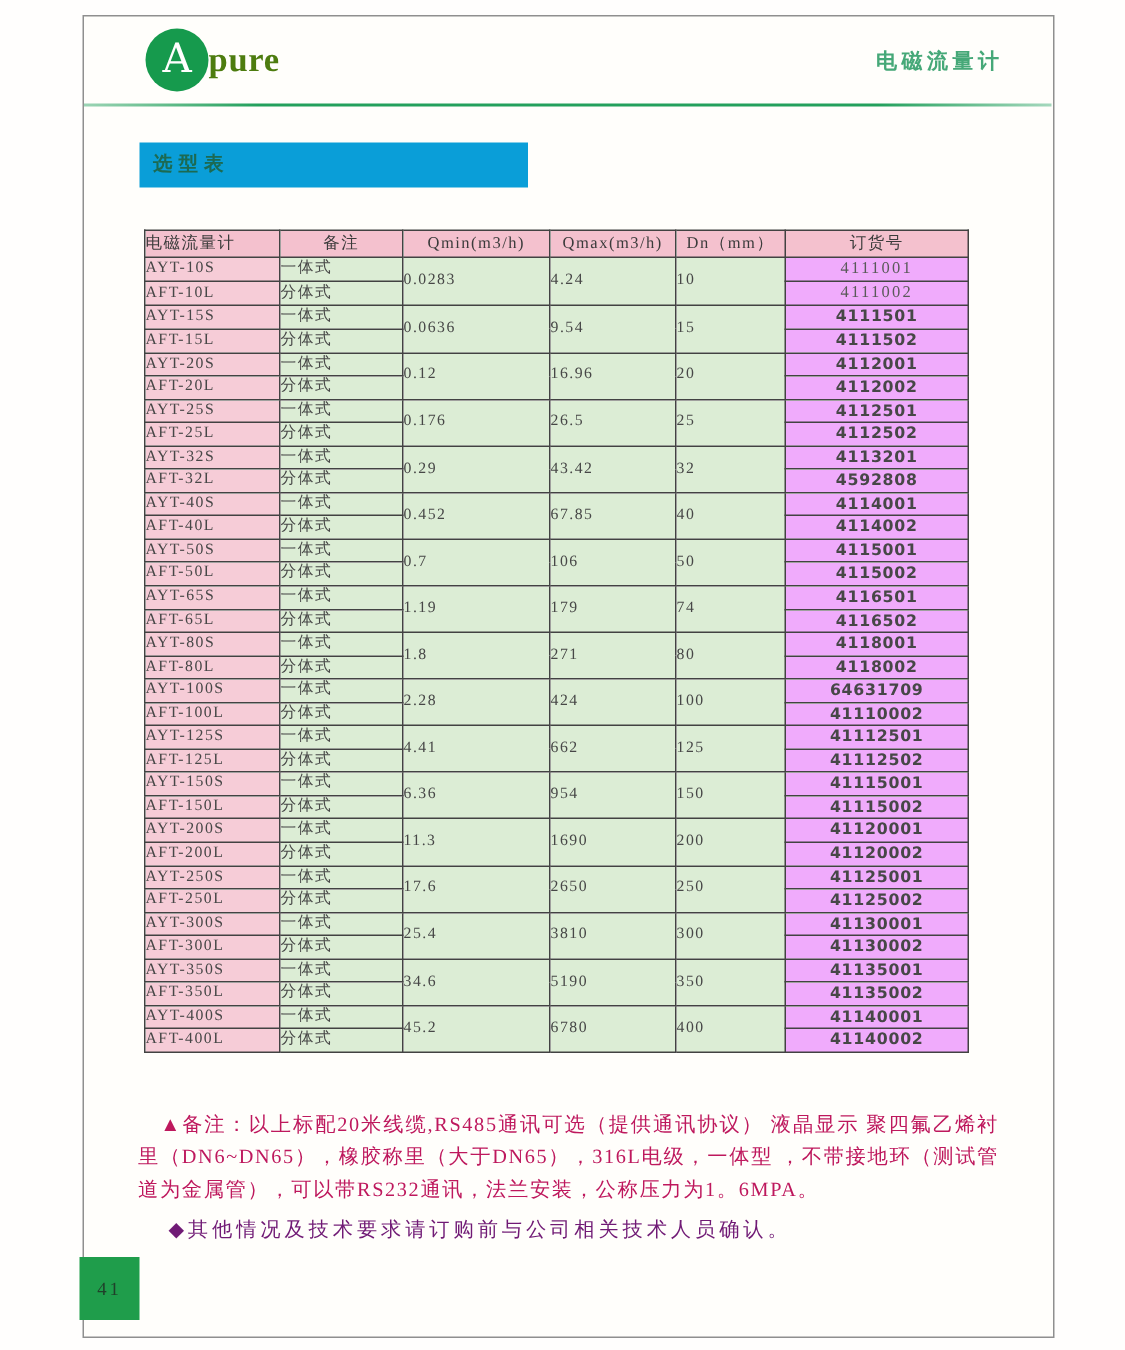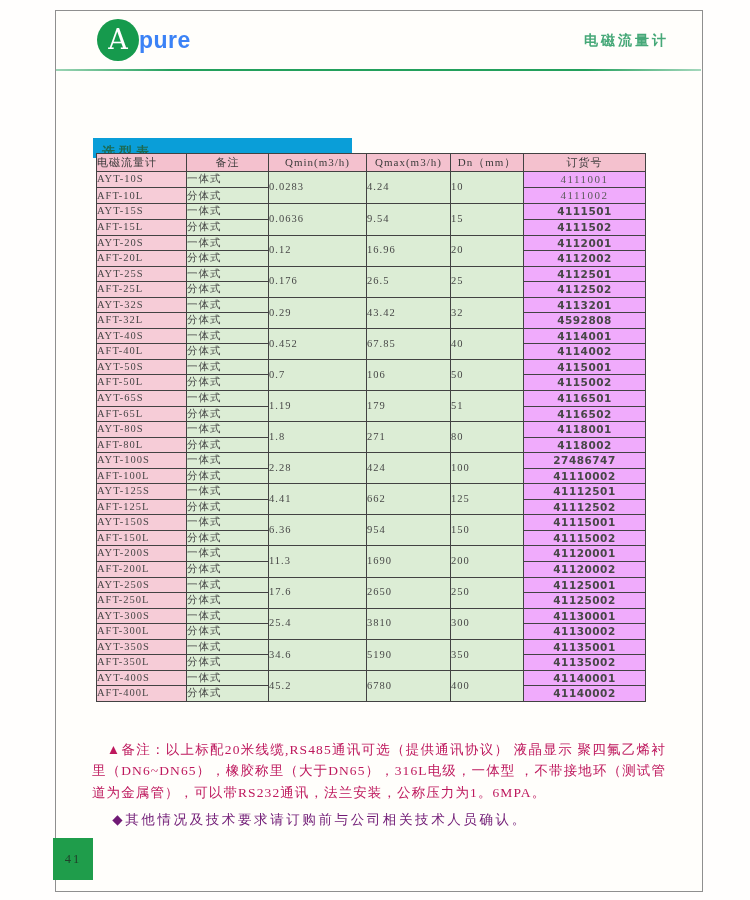--- a/index.html
+++ b/index.html
@@ -5,28 +5,28 @@
   html,body{margin:0;padding:0;background:#ffffff;}
   .page{position:relative;width:750px;height:900px;background:#fffefd;overflow:hidden;
         font-family:"Liberation Serif","DejaVu Serif",serif;}
   .frame{position:absolute;left:55px;top:10px;width:646px;height:880px;
          border:1px solid #8f8f8f;background:#fffefb;}
   
   .logo-circle{position:absolute;left:97px;top:19px;width:42px;height:42px;border-radius:50%;
                background:#169a4d;display:flex;align-items:center;justify-content:center;}
   .logo-letter{color:#ffffff;font-family:"DejaVu Serif",serif;font-size:27px;font-weight:400;
                transform:translateY(-1px);}
-  .logo-word{position:absolute;left:139px;top:27px;font-family:Liberation Sans, sans-serif;
-             font-weight:bold;font-size:23px;color:#3b82f6;letter-spacing:0.5px;}
+  .logo-word{position:absolute;left:139px;top:27px;font-family:Liberation Serif, serif;
+             font-weight:bold;font-size:23px;color:#4d7c0f;letter-spacing:0.5px;}
   .doc-title{position:absolute;left:584px;top:32px;color:#46a878;font-size:14px;
              letter-spacing:3px;font-weight:bold;}
   .green-rule{position:absolute;left:56px;top:69px;width:645px;height:2px;
               background:linear-gradient(90deg,#9bd4b4,#23a05c 18%,#23a05c 82%,#a5d8bd);}
   
-  .banner{position:absolute;left:93px;top:95px;width:259px;height:20px;background:#0a9ed8;margin-top:43px;}
+  .banner{position:absolute;left:93px;top:95px;width:259px;height:30px;background:#0a9ed8;}
   .banner-label{display:block;line-height:27px;padding-left:9px;color:#1c6a52;
                 font-size:13px;letter-spacing:4px;font-weight:bold;}
   
   table.sel{position:absolute;left:96px;top:153px;width:549px;height:549px;
             border-collapse:collapse;table-layout:fixed;}
   table.sel th,table.sel td{border:1px solid #424242;padding:0;overflow:hidden;
             font-size:10.5px;color:#474747;line-height:1;white-space:nowrap;}
   table.sel thead th{height:17px;background:#f4c1ce;font-weight:normal;color:#3b3b3b;
             font-size:11px;letter-spacing:1px;}
   th.h-model{text-align:left;padding-left:4px;}
@@ -178,21 +178,21 @@
         <tr>
           <td class="c-model">AFT-50L</td>
           <td class="c-remark">分体式</td>
           <td class="c-order">4115002</td>
         </tr>
         <tr class="group-start">
           <td class="c-model">AYT-65S</td>
           <td class="c-remark">一体式</td>
           <td class="c-qmin" rowspan="2">1.19</td>
           <td class="c-qmax" rowspan="2">179</td>
-          <td class="c-dn" rowspan="2">51</td>
+          <td class="c-dn" rowspan="2">74</td>
           <td class="c-order">4116501</td>
         </tr>
         <tr>
           <td class="c-model">AFT-65L</td>
           <td class="c-remark">分体式</td>
           <td class="c-order">4116502</td>
         </tr>
         <tr class="group-start">
           <td class="c-model">AYT-80S</td>
           <td class="c-remark">一体式</td>
@@ -205,21 +205,21 @@
           <td class="c-model">AFT-80L</td>
           <td class="c-remark">分体式</td>
           <td class="c-order">4118002</td>
         </tr>
         <tr class="group-start">
           <td class="c-model">AYT-100S</td>
           <td class="c-remark">一体式</td>
           <td class="c-qmin" rowspan="2">2.28</td>
           <td class="c-qmax" rowspan="2">424</td>
           <td class="c-dn" rowspan="2">100</td>
-          <td class="c-order">27486747</td>
+          <td class="c-order">64631709</td>
         </tr>
         <tr>
           <td class="c-model">AFT-100L</td>
           <td class="c-remark">分体式</td>
           <td class="c-order">41110002</td>
         </tr>
         <tr class="group-start">
           <td class="c-model">AYT-125S</td>
           <td class="c-remark">一体式</td>
           <td class="c-qmin" rowspan="2">4.41</td>

